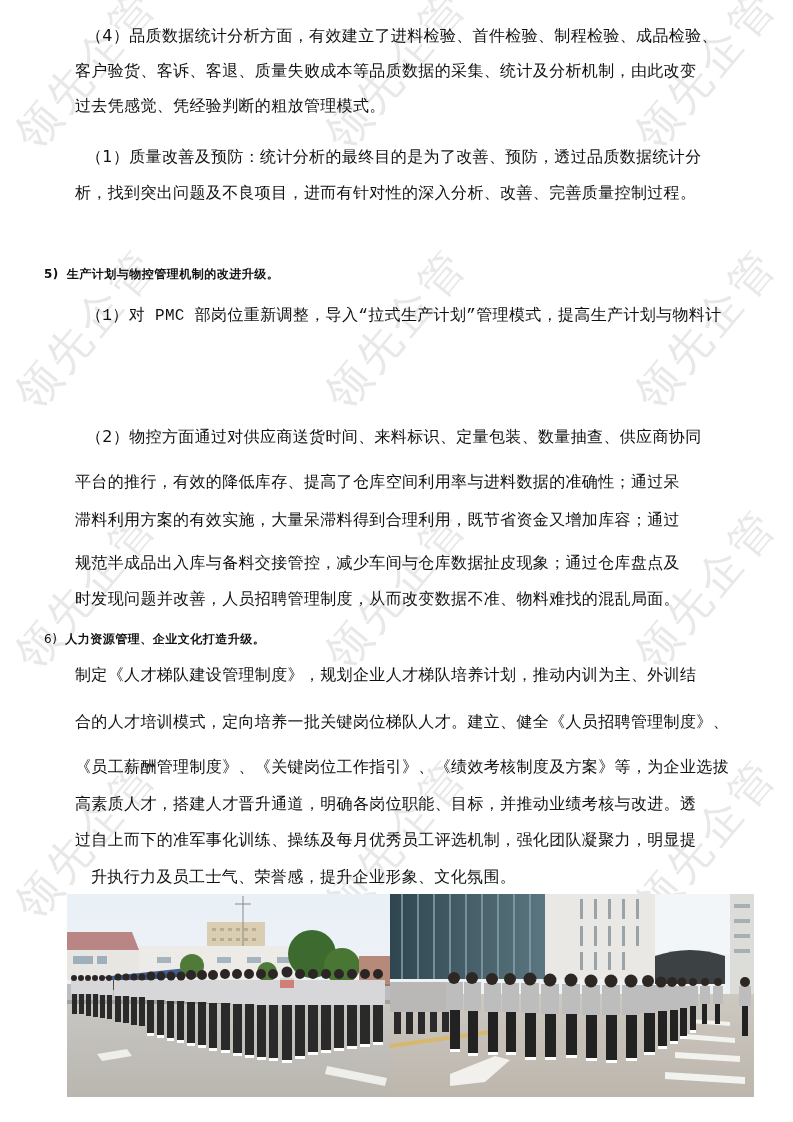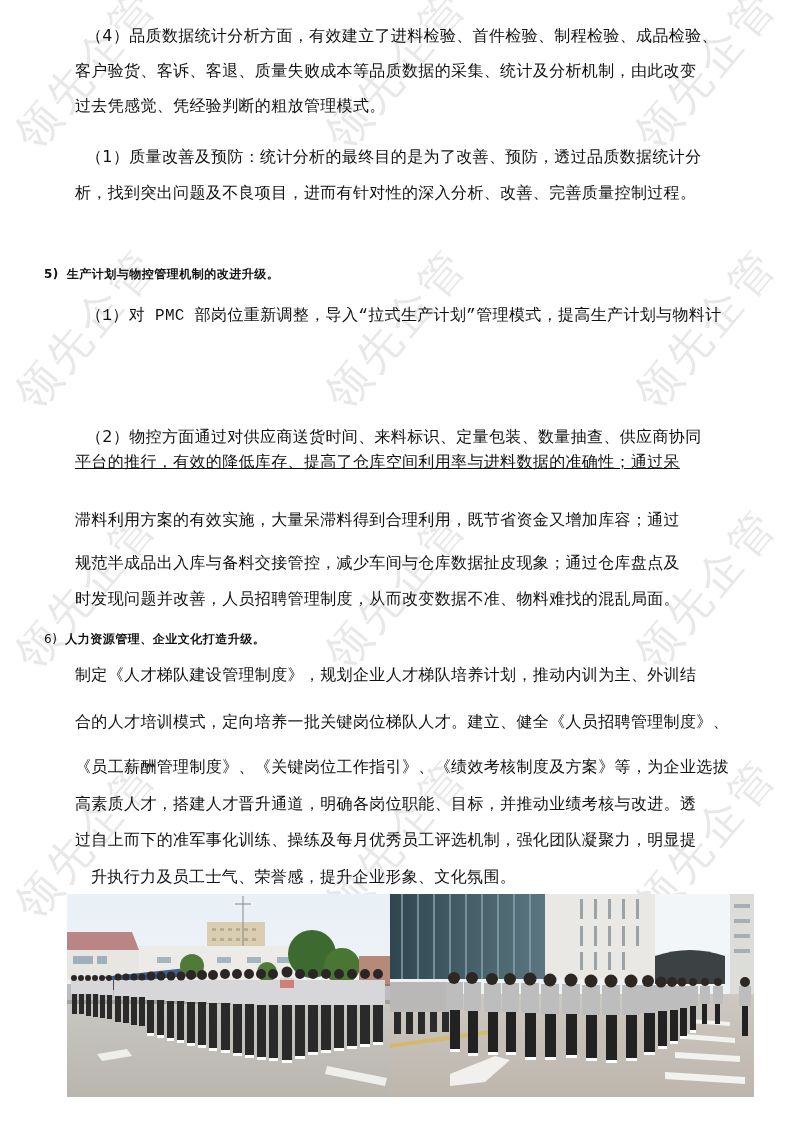--- a/index.html
+++ b/index.html
@@ -56,21 +56,21 @@
   <div class="line indent" style="top:147px;">（1）质量改善及预防：统计分析的最终目的是为了改善、预防，透过品质数据统计分</div>
   <div class="line" style="top:183px;">析，找到突出问题及不良项目，进而有针对性的深入分析、改善、完善质量控制过程。</div>
 
   <div class="heading" style="top:264px;">
     <span class="num">5)</span><span>生产计划与物控管理机制的改进升级。</span>
   </div>
 
   <div class="line indent" style="top:306px;font-family:Liberation Mono, monospace;">（1）对 PMC 部岗位重新调整，导入“拉式生产计划”管理模式，提高生产计划与物料计</div>
 
   <div class="line indent" style="top:427px;">（2）物控方面通过对供应商送货时间、来料标识、定量包装、数量抽查、供应商协同</div>
-  <div class="line" style="top:452px;text-decoration:underline;">平台的推行，有效的降低库存、提高了仓库空间利用率与进料数据的准确性；通过呆</div>
+  <div class="line" style="top:472px;">平台的推行，有效的降低库存、提高了仓库空间利用率与进料数据的准确性；通过呆</div>
   <div class="line" style="top:553px;">规范半成品出入库与备料交接管控，减少车间与仓库数据扯皮现象；通过仓库盘点及</div>
   <div class="line" style="top:510px;">滞料利用方案的有效实施，大量呆滞料得到合理利用，既节省资金又增加库容；通过</div>
   <div class="line" style="top:589px;">时发现问题并改善，人员招聘管理制度，从而改变数据不准、物料难找的混乱局面。</div>
 
   <div class="heading" style="top:629px;">
     <span class="num light">6)</span><span>人力资源管理、企业文化打造升级。</span>
   </div>
 
   <div class="line" style="top:665px;">制定《人才梯队建设管理制度》，规划企业人才梯队培养计划，推动内训为主、外训结</div>
   <div class="line" style="top:712px;">合的人才培训模式，定向培养一批关键岗位梯队人才。建立、健全《人员招聘管理制度》、</div>

